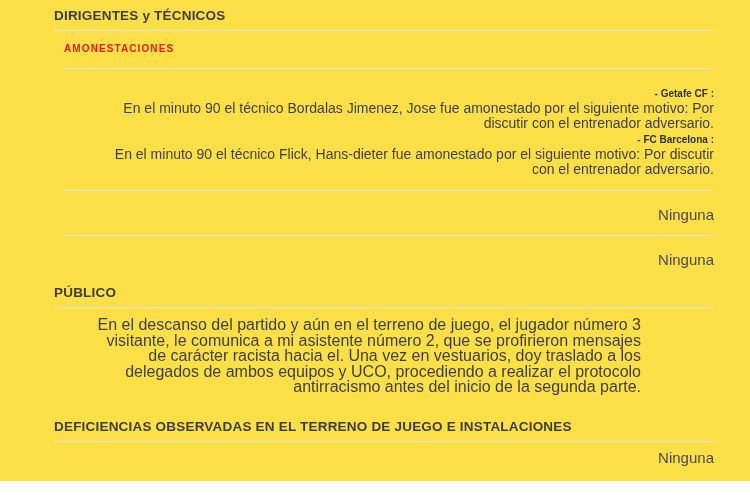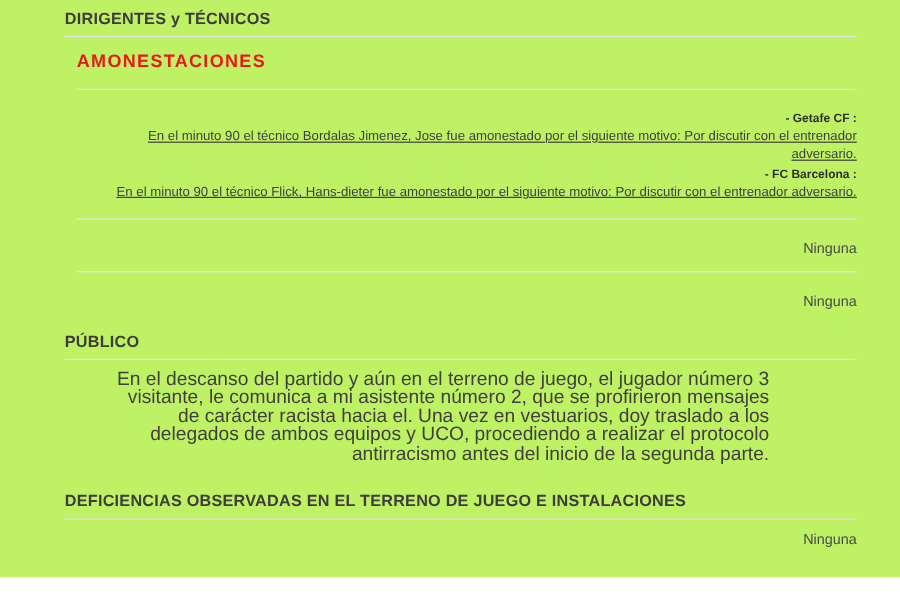--- a/index.html
+++ b/index.html
@@ -11,21 +11,21 @@
     height: 495px;
     background: #f2f2f2;
     font-family: "Liberation Sans", sans-serif;
     color: #3b3b3b;
     overflow: hidden;
   }
   .page {
     position: relative;
     width: 750px;
     height: 495px;
-    background: #bef264;
+    background: #fde047;
     box-sizing: border-box;
     padding: 0 0 0 0;
   }
   .content {
     padding: 8px 36px 0 54px;
   }
   
   .section-title {
     font-size: 13.5px;
     font-weight: bold;
@@ -35,21 +35,21 @@
     padding: 0 0 7px 0;
   }
   .rule {
     height: 1px;
     background: #e2e2e2;
     border: 0;
     margin: 0 0 0 0;
   }
   
   .sub-title {
-    font-size: 15px;
+    font-size: 10px;
     font-weight: bold;
     color: #e8191b;
     letter-spacing: 1.1px;
     margin: 0;
     padding: 12px 0 6px 10px;
   }
   .sub-rule {
     height: 1px;
     background: #e4e4e4;
     border: 0;
@@ -68,29 +68,28 @@
   }
   .entry-team {
     font-size: 10px;
     font-weight: bold;
     color: #2f2f2f;
     margin: 0;
     padding: 0;
     line-height: 15px;
   }
   .entry-text {
-    font-size: 11px;
+    font-size: 14px;
     margin: 0;
     padding: 0 0 2px 0;
     line-height: 14.5px;
     color: #3f3f3f;
-    text-decoration: underline;
   }
   .none-text {
-    font-size: 12px;
+    font-size: 15px;
     color: #4a4a4a;
     margin: 0;
     padding: 0;
   }
   .paragraph {
     font-size: 16px;
     line-height: 15.5px;
     color: #3f3f3f;
     margin: 0;
     max-width: 545px;

